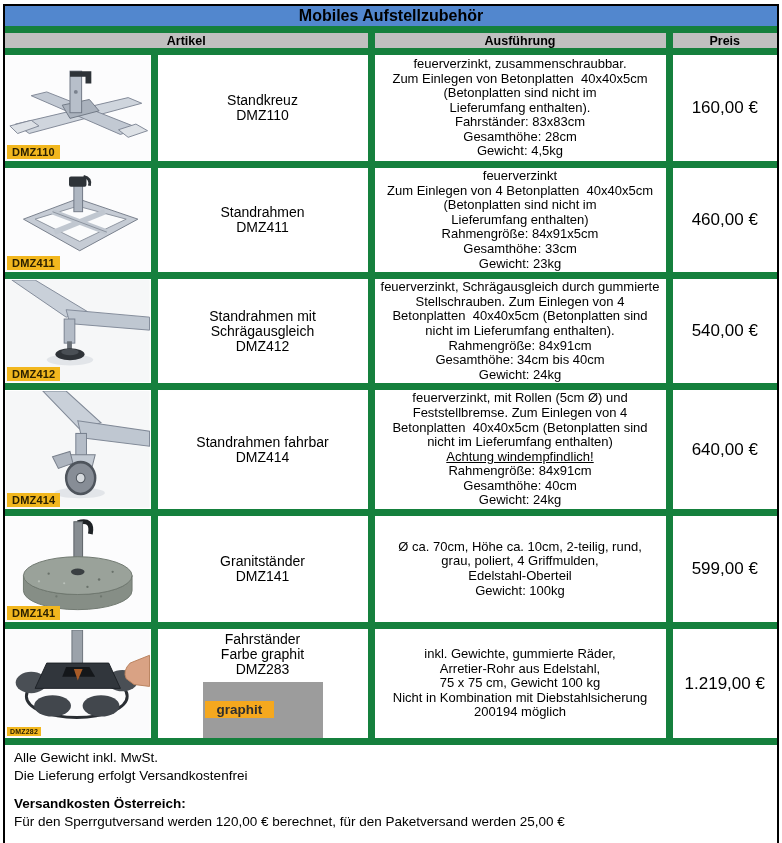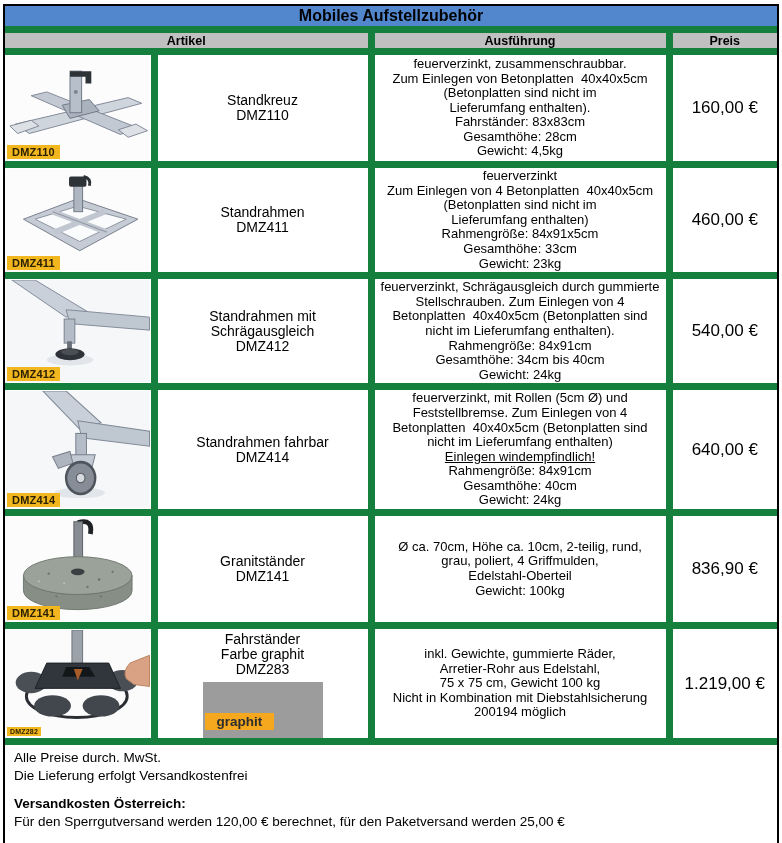--- a/index.html
+++ b/index.html
@@ -18,21 +18,21 @@
   .underline{text-decoration:underline;}
   .price-cell{font-size:17px;}
   .photo-cell{position:relative;padding:0;}
   .photo{position:absolute;inset:1px;background:#fdfdfd;overflow:hidden;}
   .photo svg{width:100%;height:100%;display:block;}
   .code-label{position:absolute;left:1px;bottom:1px;background:#F2B71E;color:#2b2000;font-weight:bold;font-size:11px;line-height:14px;padding:0 5px;letter-spacing:.2px;}
   .code-label.tiny{font-size:7px;line-height:9px;padding:0 3px;}
   .artikel-top{vertical-align:top;padding-top:3px;}
   .swatch-wrap{position:relative;width:120px;height:56px;margin:5px auto 0;}
   .swatch{position:absolute;inset:0;background:#9C9C9C;}
-  .swatch-tag{position:absolute;left:2px;bottom:8px;background:#F5A81E;color:#2e2e2e;font-weight:bold;font-size:13.5px;line-height:17px;padding:0 12px;}
+  .swatch-tag{position:absolute;left:2px;bottom:20px;background:#F5A81E;color:#2e2e2e;font-weight:bold;font-size:13.5px;line-height:17px;padding:0 12px;}
   .footer{padding:5px 9px 8px;text-align:left;font-size:13.5px;line-height:16px;}
   .footer p{margin:0 0 2px;}
   .footer .sp{margin-top:12px;}
   .b{font-weight:bold;}
   tr.r1{height:113px;} tr.r2{height:106px;} tr.r3{height:109px;}
   tr.r4{height:119px;} tr.r5{height:113px;} tr.r6{height:103px;padding-left:16px;}
 </style>
 </head>
 <body>
 
@@ -180,21 +180,21 @@
       </td>
       <td class="name-cell">
         <div class="pre">Standrahmen fahrbar
 DMZ414</div>
       </td>
       <td class="desc-cell">
         <div class="pre">feuerverzinkt, mit Rollen (5cm Ø) und
 Feststellbremse. Zum Einlegen von 4
 Betonplatten  40x40x5cm (Betonplatten sind
 nicht im Lieferumfang enthalten)</div>
-        <div class="pre underline">Einlegen windempfindlich!</div>
+        <div class="pre underline">Achtung windempfindlich!</div>
         <div class="pre">Rahmengröße: 84x91cm
 Gesamthöhe: 40cm
 Gewicht: 24kg</div>
       </td>
       <td class="price-cell">640,00 €</td>
     </tr>
 
     <tr class="r5">
       <td class="photo-cell">
         <div class="photo">
@@ -222,21 +222,21 @@
 DMZ141</div>
       </td>
       <td class="desc-cell">
         <div class="pre">Ø ca. 70cm, Höhe ca. 10cm, 2-teilig, rund,
 grau, poliert, 4 Griffmulden,
 Edelstahl-Oberteil
 Gewicht: 100kg</div>
         <div class="pre underline"></div>
         <div class="pre"></div>
       </td>
-      <td class="price-cell">836,90 €</td>
+      <td class="price-cell">599,00 €</td>
     </tr>
 
     <tr class="r6">
       <td class="photo-cell">
         <div class="photo">
           <svg viewBox="0 0 148 110" preserveAspectRatio="none">
             <rect x="0" y="0" width="148" height="110" fill="#fbfbfc"></rect>
             <rect x="68" y="0" width="11" height="38" fill="#9ba2aa" stroke="#6c737c"></rect>
             <ellipse cx="73" cy="68" rx="52" ry="22" fill="none" stroke="#2a2e33" stroke-width="3"></ellipse>
             <ellipse cx="26" cy="54" rx="16" ry="11" fill="#4a4f55"></ellipse>
@@ -268,19 +268,19 @@
 200194 möglich</div>
         <div class="pre underline"></div>
         <div class="pre"></div>
       </td>
       <td class="price-cell">1.219,00 €</td>
     </tr>
   </tbody>
     </table>
 
   <div class="footer">
-    <p>Alle Preise durch. MwSt.</p>
+    <p>Alle Gewicht inkl. MwSt.</p>
     <p>Die Lieferung erfolgt Versandkostenfrei</p>
     <p class="sp b">Versandkosten Österreich:</p>
     <p>Für den Sperrgutversand werden 120,00 € berechnet, für den  Paketversand werden 25,00 €</p>
     <p class="sp"><span class="b">Sperrgutversand:</span> <span>Einzelversand von mobilen Zubehör</span></p>
   </div>
 </div>
 
 </body></html>

